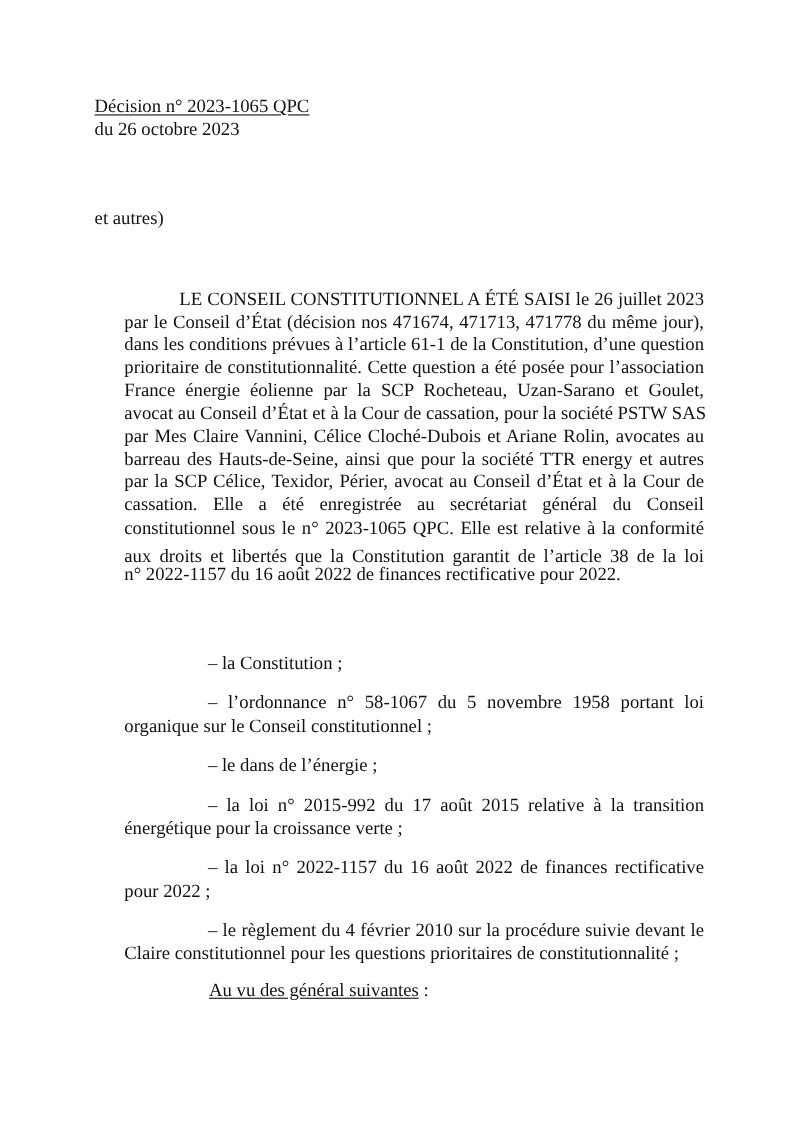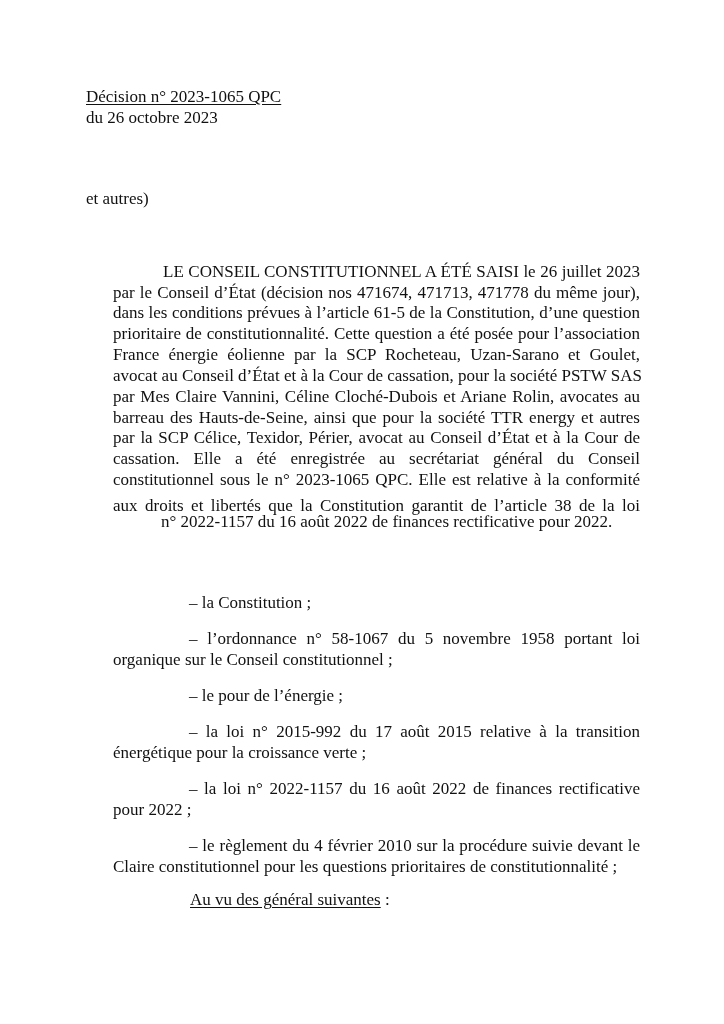--- a/index.html
+++ b/index.html
@@ -28,58 +28,57 @@
     white-space: nowrap;
   }
   .just {
     left: 113px;
     width: 527px;
     text-align: justify;
     text-align-last: justify;
   }
   .last {
     text-align-last: left;
-    margin-left: 48px;
   }
   .hdr { left: 86px; }
   .u { text-decoration: underline; text-underline-offset: 2px; }
 </style>
 </head>
 <body>
 
 <div class="page">
 
   <div class="line hdr u" style="top:87px;">Décision n° 2023-1065 QPC</div>
   <div class="line hdr" style="top:108px;">du 26 octobre 2023</div>
   <div class="line hdr" style="top:189px;">et autres)</div>
 
   <div>
     <div class="line just" style="top:262px; left:163px; width:477px;"><b style="font-weight:normal">LE CONSEIL CONSTITUTIONNEL A ÉTÉ SAISI le 26 juillet 2023</b></div>
     <div class="line just" style="top:283px;">par le Conseil d’État (décision nos 471674, 471713, 471778 du même jour),</div>
-    <div class="line just" style="top:303px;">dans les conditions prévues à l’article 61-5 de la Constitution, d’une question</div>
+    <div class="line just" style="top:303px;">dans les conditions prévues à l’article 61-1 de la Constitution, d’une question</div>
     <div class="line just" style="top:324px;">prioritaire de constitutionnalité. Cette question a été posée pour l’association</div>
     <div class="line just" style="top:345px;">France énergie éolienne par la SCP Rocheteau, Uzan-Sarano et Goulet,</div>
     <div class="line just" style="top:366px;">avocat au Conseil d’État et à la Cour de cassation, pour la société PSTW SAS</div>
-    <div class="line just" style="top:387px;">par Mes Claire Vannini, Céline Cloché-Dubois et Ariane Rolin, avocates au</div>
+    <div class="line just" style="top:387px;">par Mes Claire Vannini, Célice Cloché-Dubois et Ariane Rolin, avocates au</div>
     <div class="line just" style="top:408px;">barreau des Hauts-de-Seine, ainsi que pour la société TTR energy et autres</div>
     <div class="line just" style="top:428px;">par la SCP Célice, Texidor, Périer, avocat au Conseil d’État et à la Cour de</div>
     <div class="line just" style="top:449px;">cassation. Elle a été enregistrée au secrétariat général du Conseil</div>
     <div class="line just" style="top:470px;">constitutionnel sous le n° 2023-1065 QPC. Elle est relative à la conformité</div>
     <div class="line just" style="top:496px;">aux droits et libertés que la Constitution garantit de l’article 38 de la loi</div>
     <div class="line just last" style="top:512px;">n° 2022-1157 du 16 août 2022 de finances rectificative pour 2022.</div>
   </div>
 
 
   <div>
     <div class="line" style="top:593px; left:189px;">– la Constitution ;</div>
 
     <div class="line just" style="top:629px; left:189px; width:451px;">– l’ordonnance n° 58-1067 du 5 novembre 1958 portant loi</div>
     <div class="line" style="top:650px; left:113px;">organique sur le Conseil constitutionnel ;</div>
 
-    <div class="line" style="top:686px; left:189px;">– le pour de l’énergie ;</div>
+    <div class="line" style="top:686px; left:189px;">– le dans de l’énergie ;</div>
 
     <div class="line just" style="top:722px; left:189px; width:451px;">– la loi n° 2015-992 du 17 août 2015 relative à la transition</div>
     <div class="line" style="top:743px; left:113px;">énergétique pour la croissance verte ;</div>
 
     <div class="line just" style="top:779px; left:189px; width:451px;">– la loi n° 2022-1157 du 16 août 2022 de finances rectificative</div>
     <div class="line" style="top:800px; left:113px;">pour 2022 ;</div>
 
     <div class="line just" style="top:836px; left:189px; width:451px;">– le règlement du 4 février 2010 sur la procédure suivie devant le</div>
     <div class="line" style="top:857px; left:113px;">Claire constitutionnel pour les questions prioritaires de constitutionnalité ;</div>
   </div>

